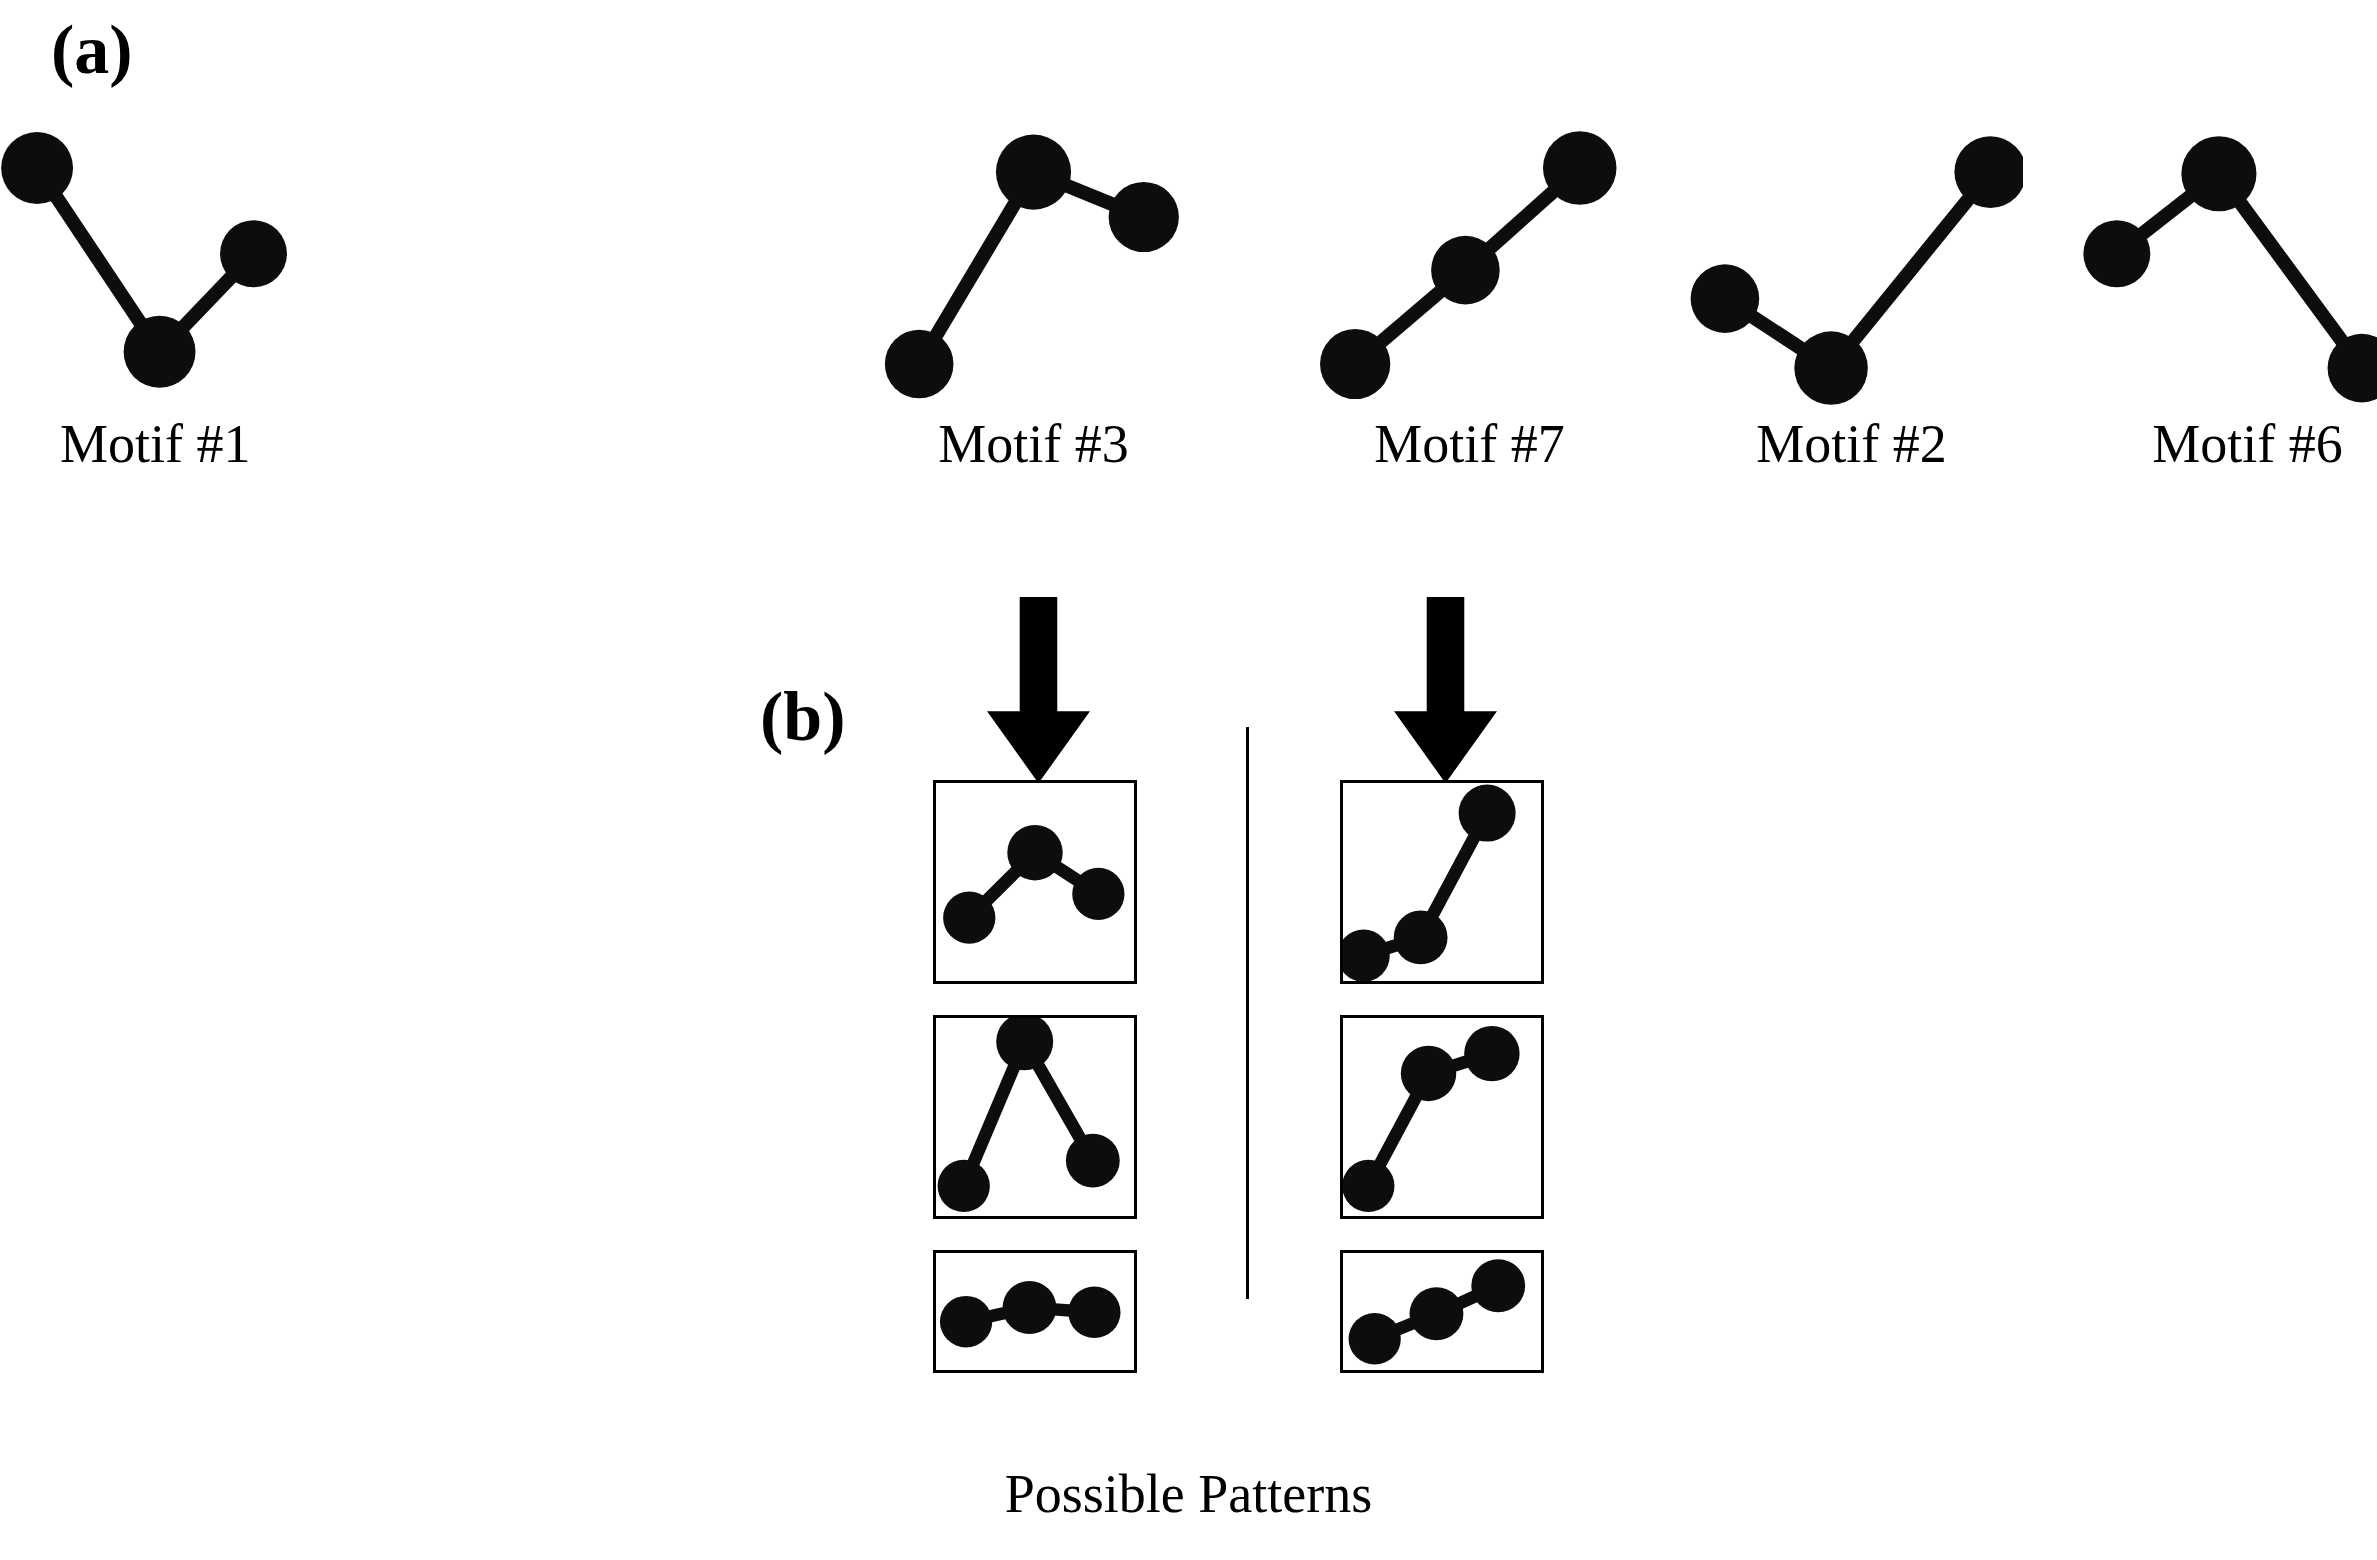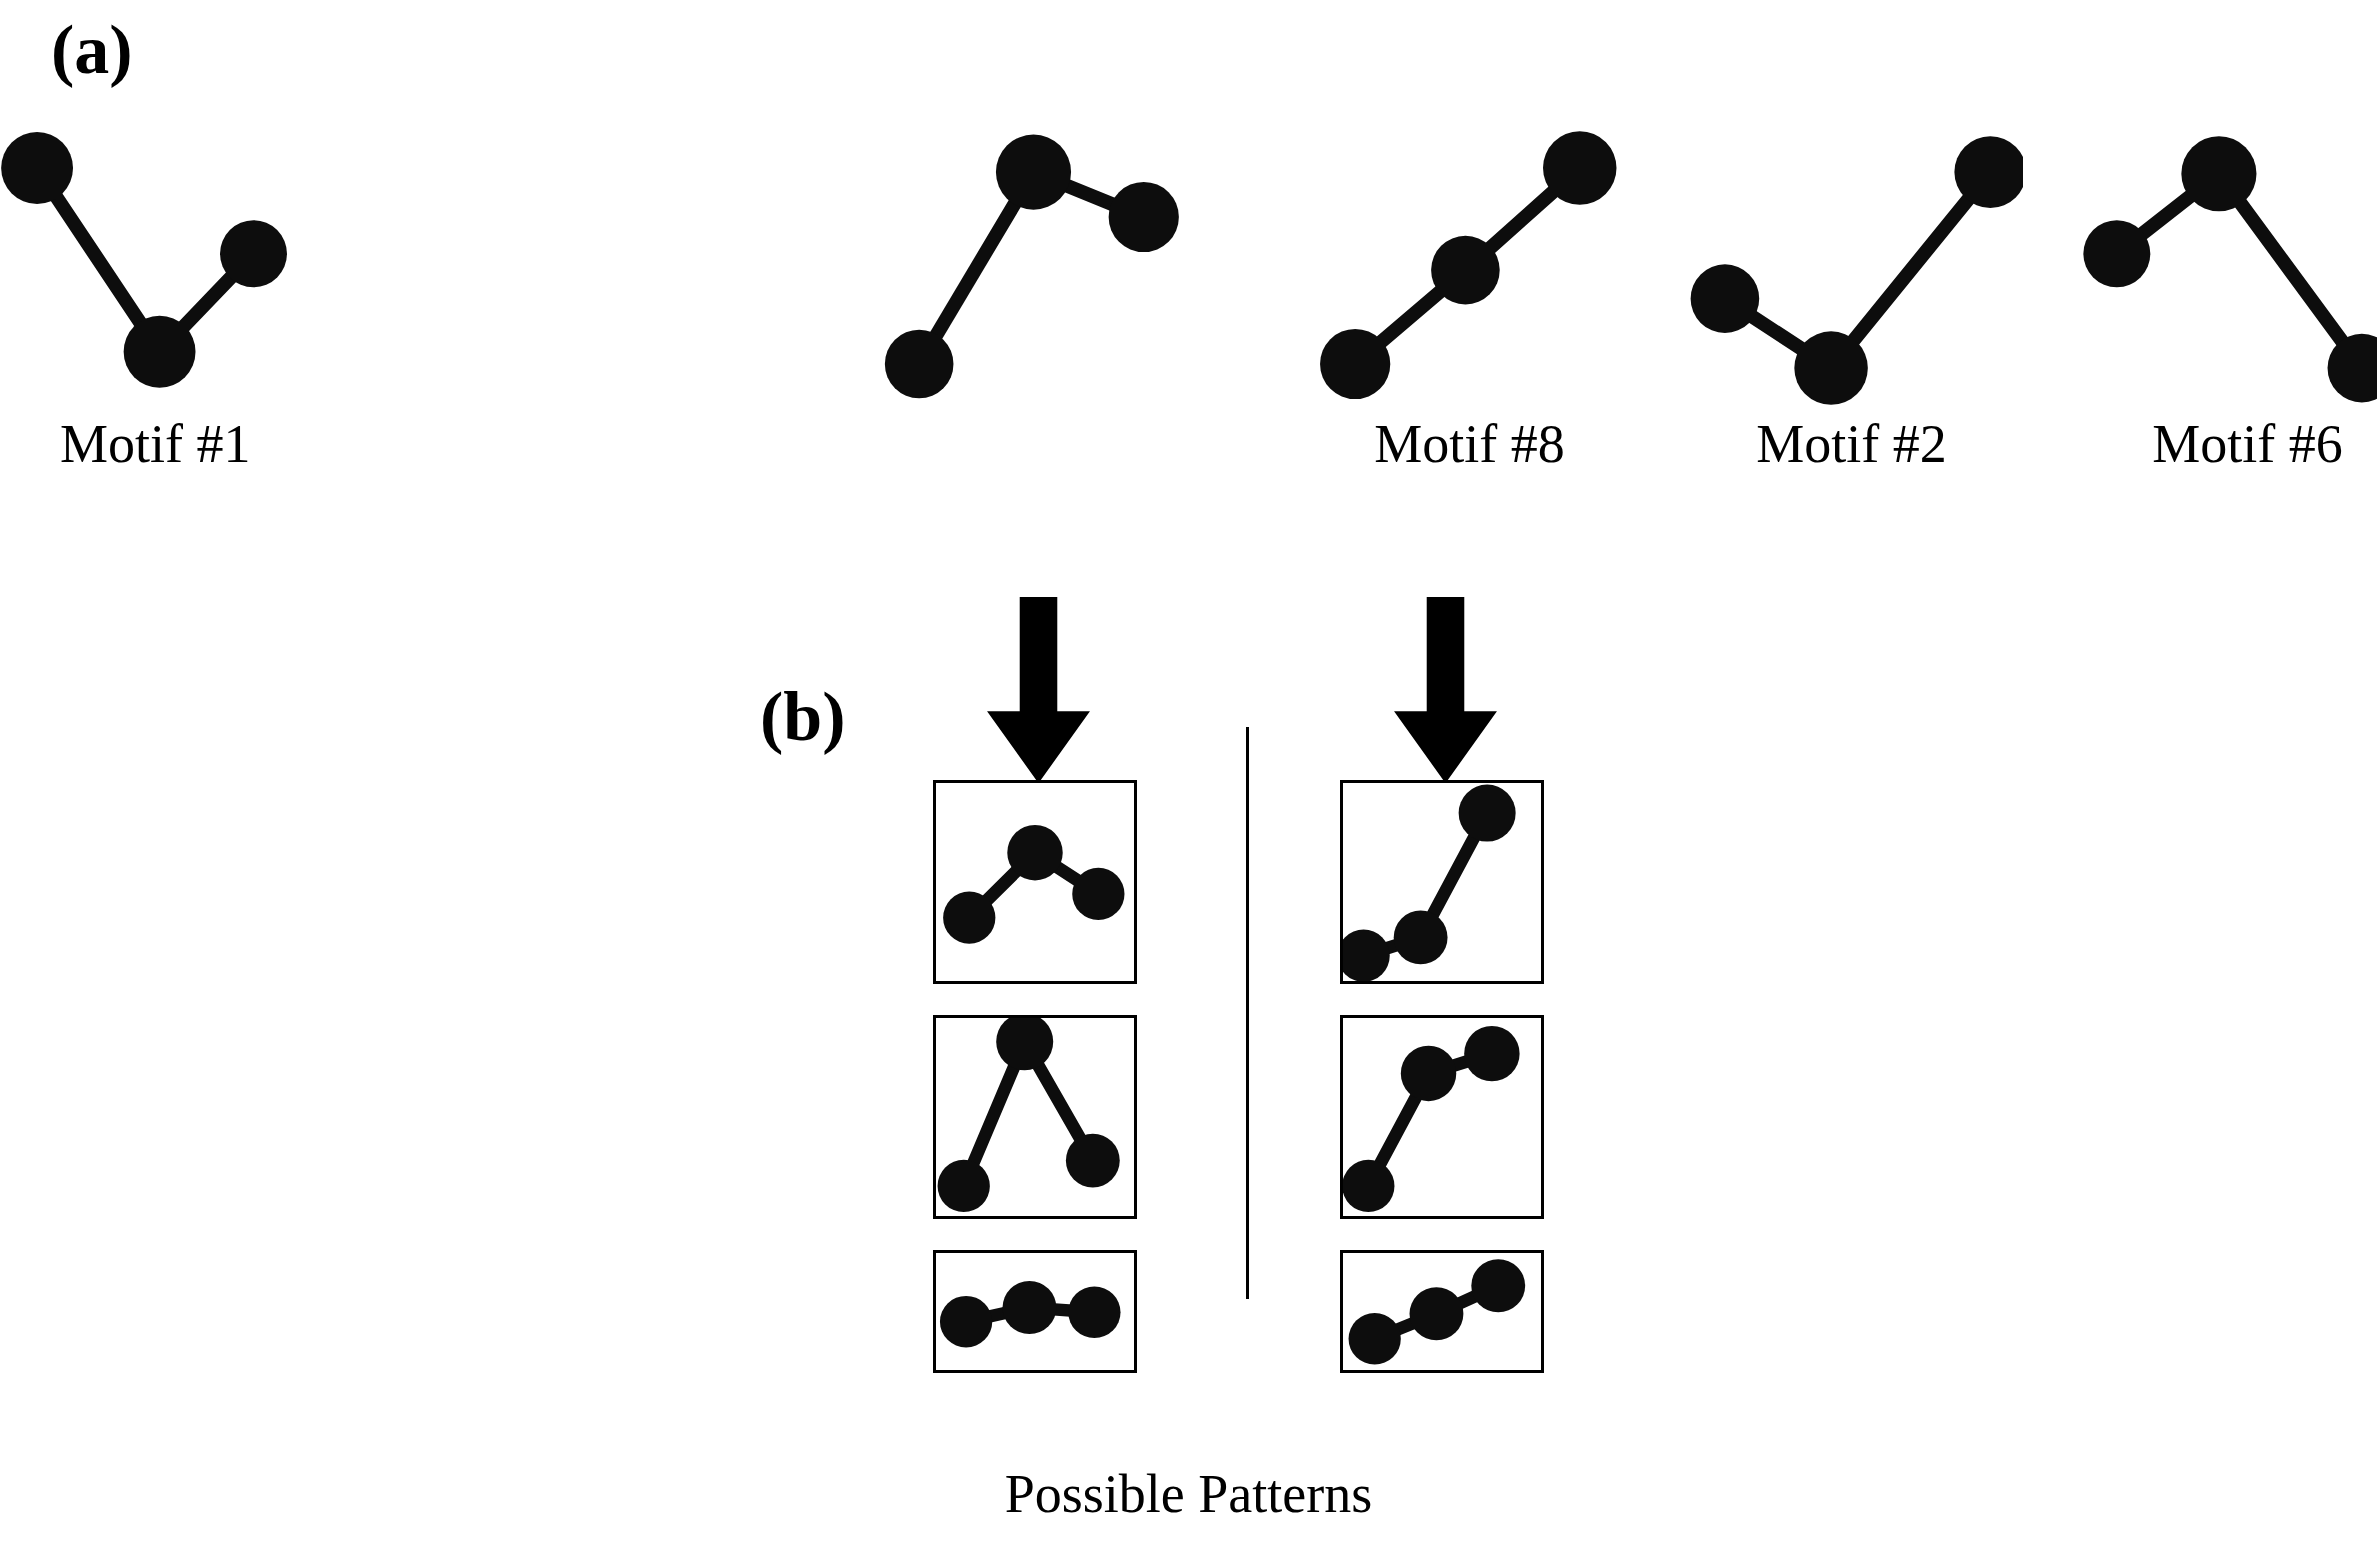--- a/index.html
+++ b/index.html
@@ -165,35 +165,36 @@
         <svg viewBox="0 0 420 350" xmlns="http://www.w3.org/2000/svg">
           <g stroke="#0d0d0d" stroke-width="17" stroke-linecap="round" fill="none">
             <path d="M 70 295 L 210 60"></path>
             <path d="M 210 60 L 345 115"></path>
           </g>
           <circle cx="70" cy="295" r="42" fill="#0d0d0d"></circle>
           <circle cx="210" cy="60" r="46" fill="#0d0d0d"></circle>
           <circle cx="345" cy="115" r="43" fill="#0d0d0d"></circle>
         </svg>
       </div>
+      <div class="motif-label">Motif #3</div>
     </div>
 
     <div class="motif-cell" style="left:1298px;">
       <div class="motif-glyph">
         <svg viewBox="0 0 420 350" xmlns="http://www.w3.org/2000/svg">
           <g stroke="#0d0d0d" stroke-width="17" stroke-linecap="round" fill="none">
             <path d="M 70 295 L 205 180"></path>
             <path d="M 205 180 L 345 55"></path>
           </g>
           <circle cx="70" cy="295" r="43" fill="#0d0d0d"></circle>
           <circle cx="205" cy="180" r="42" fill="#0d0d0d"></circle>
           <circle cx="345" cy="55" r="45" fill="#0d0d0d"></circle>
         </svg>
       </div>
-      <div class="motif-label">Motif #8</div>
+      <div class="motif-label">Motif #7</div>
     </div>
 
     <div class="motif-cell" style="left:1680px;">
       <div class="motif-glyph">
         <svg viewBox="0 0 420 350" xmlns="http://www.w3.org/2000/svg">
           <g stroke="#0d0d0d" stroke-width="17" stroke-linecap="round" fill="none">
             <path d="M 55 215 L 185 300"></path>
             <path d="M 185 300 L 380 60"></path>
           </g>
           <circle cx="55" cy="215" r="42" fill="#0d0d0d"></circle>

